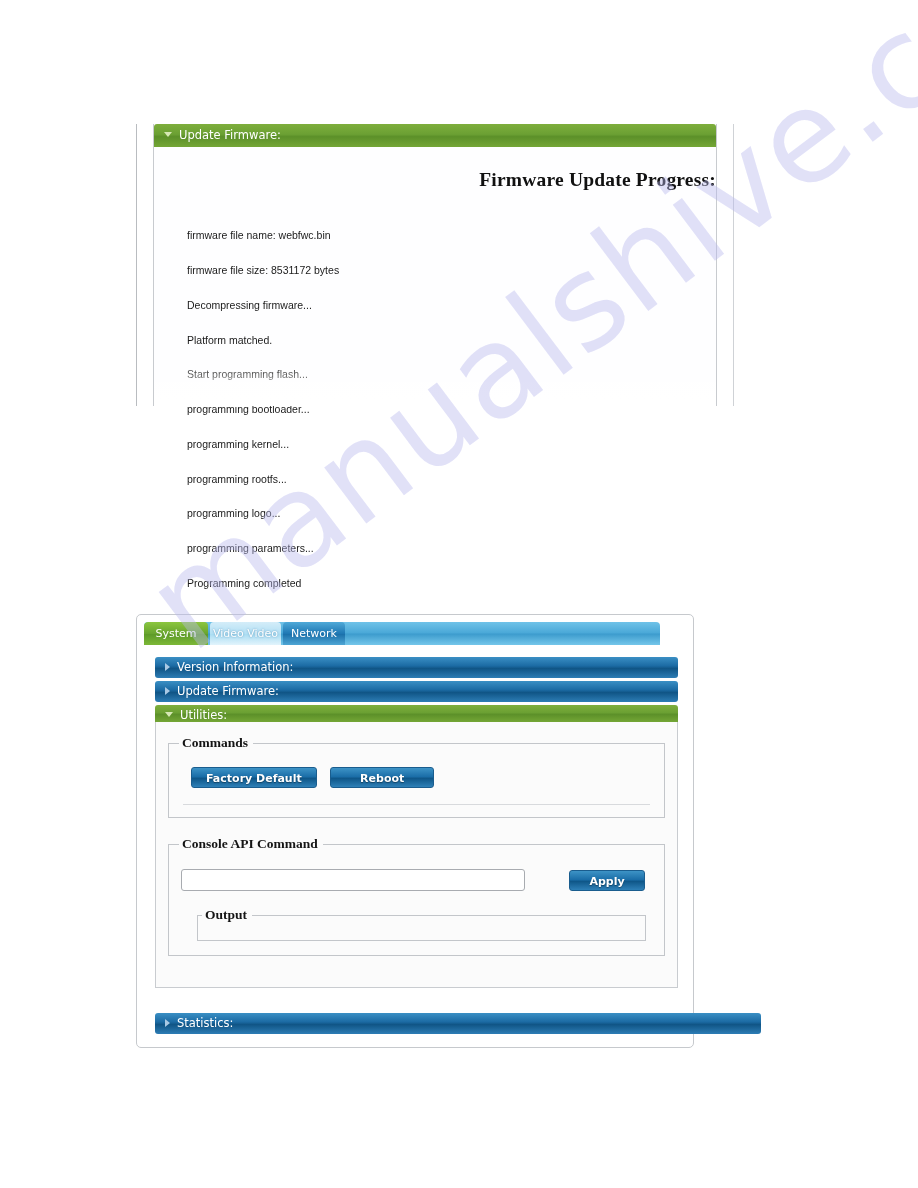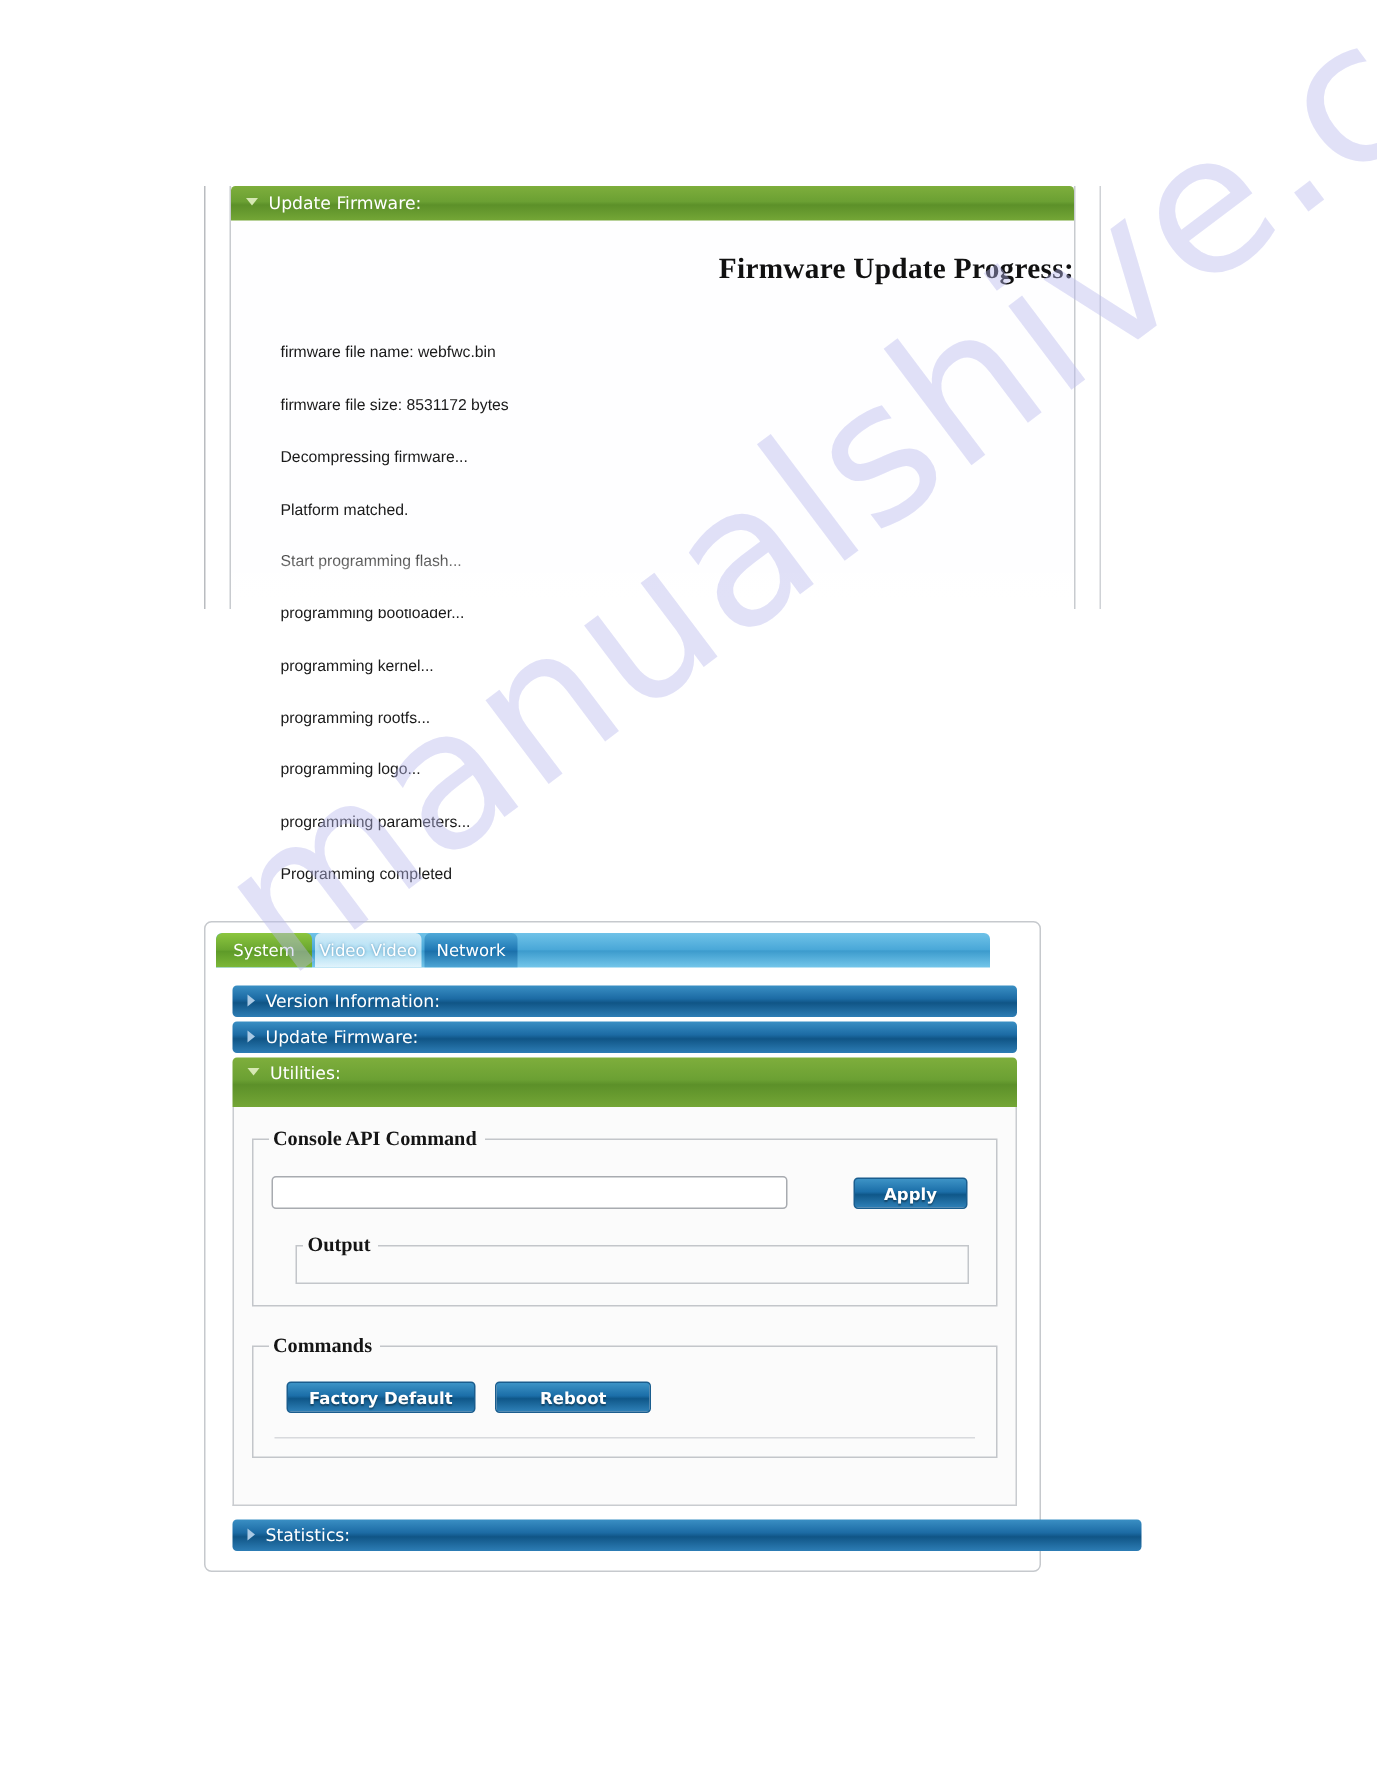--- a/index.html
+++ b/index.html
@@ -204,21 +204,21 @@
     font-size: 11.5px;
     font-family: "DejaVu Sans", sans-serif;
     padding-left: 10px;
     box-sizing: border-box;
     border-radius: 3px;
     margin-bottom: 3px;
     cursor: pointer;
   }
   .bar-green-acc {
     background: linear-gradient(to bottom, #7eae3c 0%, #6ba033 45%, #5c9029 55%, #74a636 100%);
-    height: 33px;
+    height: 17px;
     line-height: 21px;
     color: #ffffff;
     font-size: 11.5px;
     font-family: "DejaVu Sans", sans-serif;
     padding-left: 10px;
     box-sizing: border-box;
     border-radius: 3px 3px 0 0;
     cursor: pointer;
   }
   .acc-body {
@@ -367,41 +367,41 @@
       <span class="tri-right"></span><span class="bar-label">Update Firmware:</span>
     </div>
 
     <div class="bar-green-acc">
       <span class="tri-down"></span><span class="bar-label">Utilities:</span>
     </div>
 
     <div class="acc-body">
 
       <fieldset class="grp">
-        <legend>Console API Command</legend>
-
-        <div class="api-row">
-          <input class="api-input" type="text" placeholder="" style="">
-          <span class="btn api-apply">Apply</span>
-        </div>
-
-        <fieldset class="output">
-          <legend>Output</legend>
-        </fieldset>
-      </fieldset>
-
-      <fieldset class="grp">
         <legend>Commands</legend>
         <div class="cmd-area">
           <span class="btn">Factory Default</span>
           <span class="btn btn-reboot">Reboot</span>
         </div>
         <div class="cmd-divider"></div>
       </fieldset>
 
+      <fieldset class="grp">
+        <legend>Console API Command</legend>
+
+        <div class="api-row">
+          <input class="api-input" type="text" placeholder="" style="">
+          <span class="btn api-apply">Apply</span>
+        </div>
+
+        <fieldset class="output">
+          <legend>Output</legend>
+        </fieldset>
+      </fieldset>
+
     </div>
   </div>
 
   <div class="bar-stats">
     <div class="bar-blue">
       <span class="tri-right"></span><span class="bar-label">Statistics:</span>
     </div>
   </div>
 
 </div>

